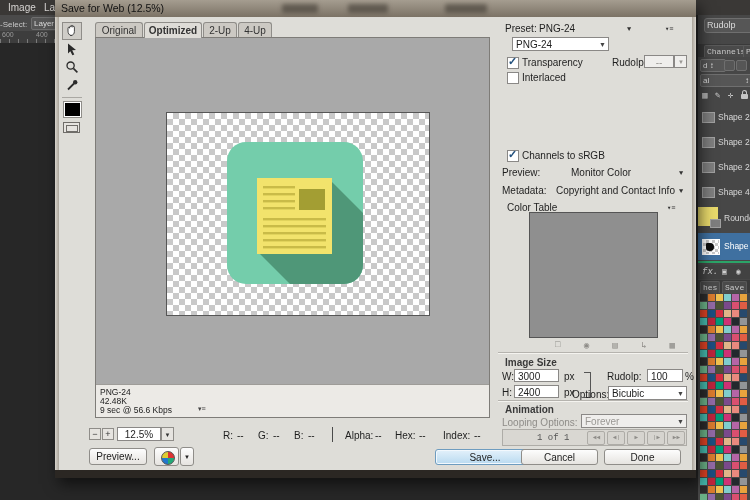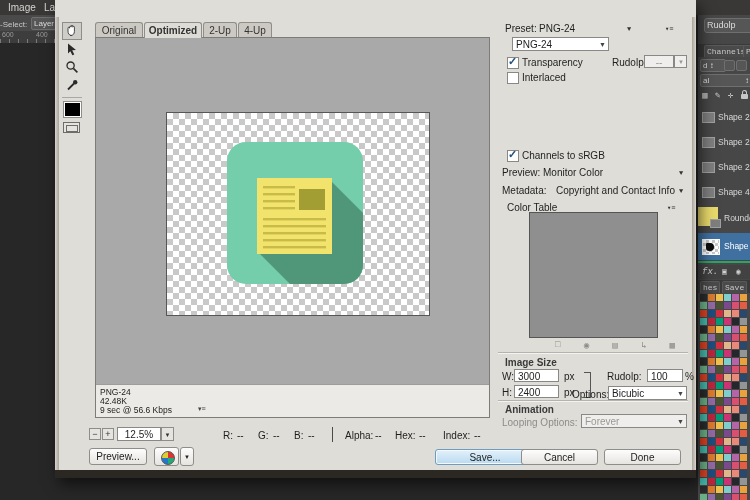--- a/index.html
+++ b/index.html
@@ -298,20 +298,26 @@
         <div class="sw" style="background: rgb(106, 177, 135);"></div>
         <div class="sw" style="background: rgb(146, 106, 166);"></div>
         <div class="sw" style="background: rgb(75, 83, 53);"></div>
         <div class="sw" style="background: rgb(122, 74, 140);"></div>
         <div class="sw" style="background: rgb(217, 79, 112);"></div>
         <div class="sw" style="background: rgb(225, 93, 68);"></div>
       </div>
   </div>
 
   <div class="dialog">
+    <div class="titlebar">
+      <span style="padding-left:6px">Save for Web (12.5%)</span>
+      <span class="blurblob" style="left:227px;width:36px"></span>
+      <span class="blurblob" style="left:293px;width:40px"></span>
+      <span class="blurblob" style="left:390px;width:42px"></span>
+    </div>
     <div class="frameL"></div>
     <div class="frameR"></div>
     <div class="frameB"></div>
 
     <div class="toolbtn selbox" style="top:22px">
       <svg width="14" height="14" viewBox="0 0 14 14">
         <path d="M6.5 12.5c-2.6 0-3.5-2.6-3.5-4.4V5.2q0-.9.8-.9t.8.9V4.1q0-.9.8-.9t.8.9v-.9q0-.9.8-.9t.8.9v1q0-.9.8-.9t.8.9v4.2c0 2.4-1.3 4.1-3.9 4.1z" fill="#fff" stroke="#333" stroke-width="0.9"></path>
         </svg>
     </div>
     <div class="toolbtn" style="top:42px">
@@ -413,21 +419,21 @@
     <div class="cb checked" style="left:452px;top:57px"></div>
     <span class="lb" style="left:467px;top:57px">Transparency</span>
     <span class="lb" style="left:557px;top:57px">Rudolp:</span>
     <div class="dd disabled" style="left:589px;top:55px;width:30px;height:13px;text-align:center">--</div>
     <div class="dd disabled" style="left:619px;top:55px;width:13px;height:13px;text-align:center;font-size:6px;line-height:11px">▼</div>
     <div class="cb" style="left:452px;top:72px"></div>
     <span class="lb" style="left:467px;top:72px">Interlaced</span>
     <div class="cb checked" style="left:452px;top:150px"></div>
     <span class="lb" style="left:467px;top:150px">Channels to sRGB</span>
     <span class="lb" style="left:447px;top:167px">Preview:</span>
-    <span class="lb" style="left:488px;top:167px">Monitor Color</span>
+    <span class="lb" style="left:516px;top:167px">Monitor Color</span>
     <span class="a arrglyph" style="left:624px;top:169px">▼</span>
     <span class="lb" style="left:447px;top:185px">Metadata:</span>
     <span class="lb" style="left:501px;top:185px">Copyright and Contact Info</span>
     <span class="a arrglyph" style="left:624px;top:187px">▼</span>
     <span class="lb" style="left:452px;top:202px">Color Table</span>
     <span class="a arrglyph" style="left:612px;top:204px">▾≡</span>
     <div class="a" style="left:474px;top:212px;width:129px;height:126px;background:#8f8f8f;border:1px solid #555;box-sizing:border-box"></div>
     <div class="a" style="left:500px;top:340px;width:120px;display:flex;justify-content:space-between">
       <span class="ctxicon">□</span>
       <span class="ctxicon">◉</span>
@@ -450,14 +456,22 @@
     <span class="lb" style="left:509px;top:387px">px</span>
     <span class="lb" style="left:517px;top:389px">Options:</span>
     <div class="dd" style="left:553px;top:386px;width:79px;height:14px">
       <span>Bicubic</span><span class="arr">▼</span></div>
 
     <div class="groove" style="left:443px;top:400px;width:190px"></div>
     <span class="lb" style="left:450px;top:404px;font-weight:bold;color:#3a3a3a">Animation</span>
     <span class="lb dim" style="left:447px;top:417px">Looping Options:</span>
     <div class="dd disabled" style="left:526px;top:414px;width:106px;height:14px">
       <span>Forever</span><span class="arr">▼</span></div>
+    <div class="a" style="left:447px;top:429px;width:185px;height:17px;background:#d9d7d2;border:1px solid #aeaca7;box-sizing:border-box;display:flex;align-items:center">
+      <span style="font-size:9px;color:#555;margin-left:34px;margin-right:18px">1 of 1</span>
+      <span class="navbtn">◀◀</span>
+      <span class="navbtn" style="margin-left:2px">◀|</span>
+      <span class="navbtn" style="margin-left:2px">▶</span>
+      <span class="navbtn" style="margin-left:2px">|▶</span>
+      <span class="navbtn" style="margin-left:2px">▶▶</span>
+    </div>
   </div>
 </div>
 
 </body></html>

